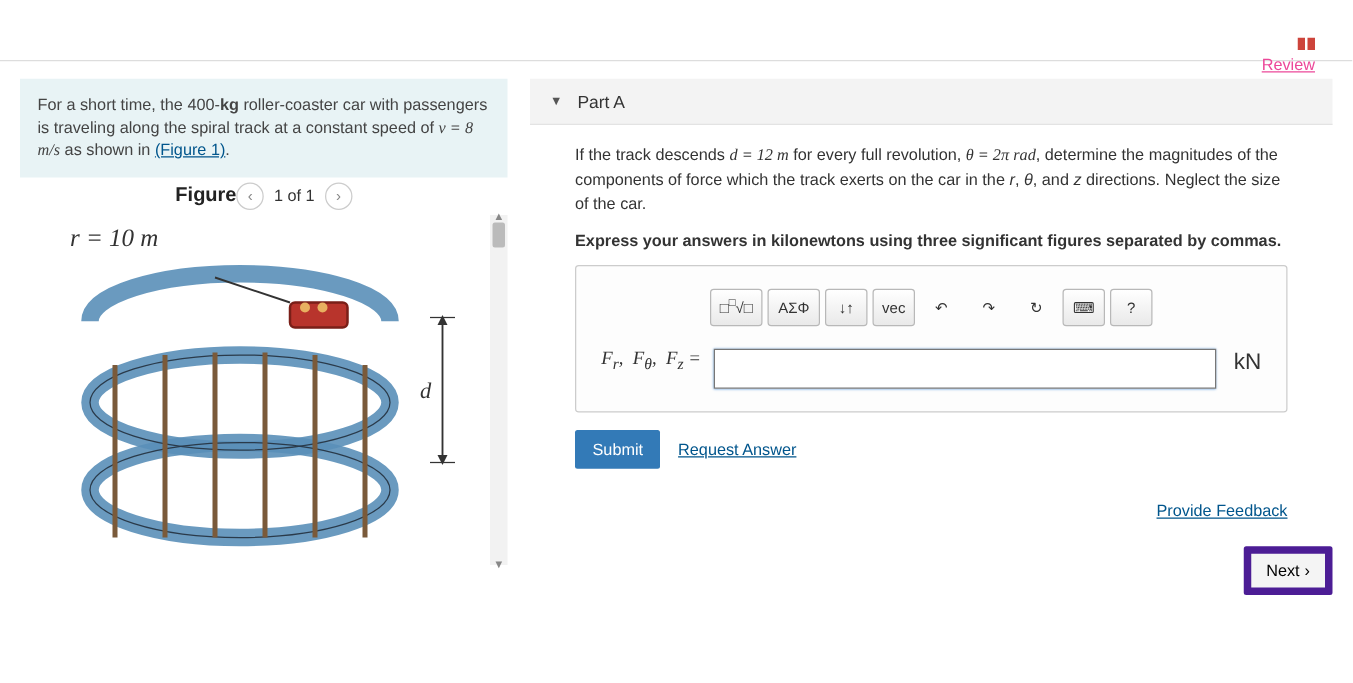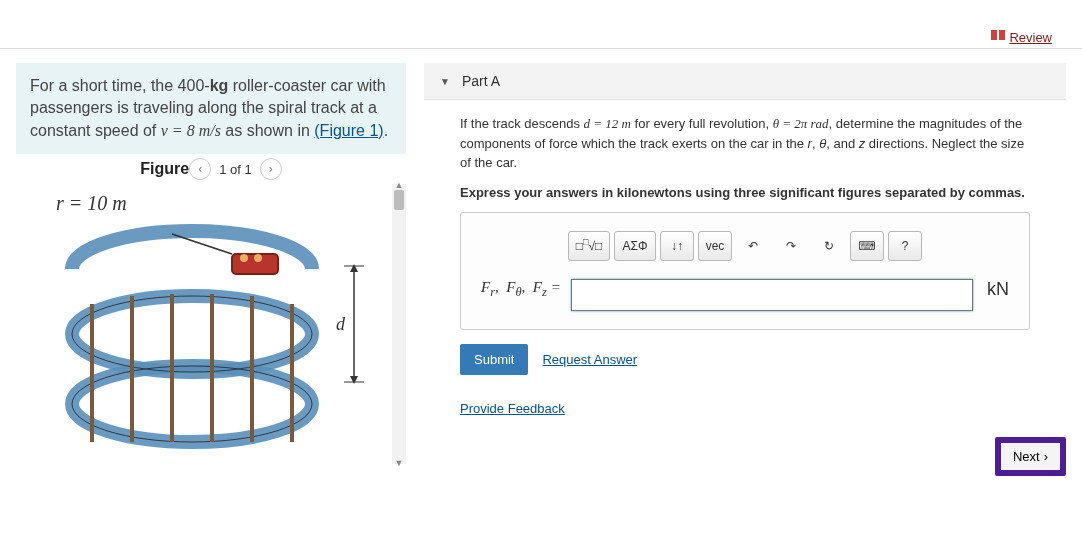--- a/index.html
+++ b/index.html
@@ -9,38 +9,39 @@
       color: #333;
       background: #fff;
       width: 1082px;
       height: 546px;
       position: relative;
     }
     .review-link {
       position: absolute;
       top: 30px;
       right: 30px;
-      color: #7f1d1d;
+      color: #ec4899;
       text-decoration: underline;
       font-size: 13px;
       display: flex;
-      align-items: flex-start;
+      align-items: flex-end;
       gap: 4px;
+      flex-direction: column;
     }
     .review-icon { display: inline-flex; }
     .review-icon rect { fill: #cd443b; }
     hr.divider { border: none; border-top: 1px solid #ddd; margin: 48px 0 14px; }
     .content { display: flex; padding: 0 16px; gap: 18px; }
     .left { width: 390px; flex-shrink: 0; }
     .right { flex: 1; }
     .problem-box {
       background: #e8f3f5;
       padding: 12px 14px;
       color: #444;
-      font-size: 16px;
+      font-size: 13px;
       line-height: 1.4;
     }
     .fig-link { color: #00558c; text-decoration: underline; }
     .fig-header {
       display: flex;
       align-items: center;
       justify-content: center;
       padding: 4px 0;
     }
     .fig-title { font-weight: bold; font-size: 16px; color: #222; }
@@ -107,21 +108,21 @@
       box-shadow: 0 0 2px #4a90d9; padding: 4px 8px; font-size: 14px;
     }
     .unit { font-size: 18px; margin-left: 4px; }
     .actions { display: flex; align-items: center; gap: 14px; margin-top: 14px; }
     .submit-btn {
       background: #337ab7; color: #fff; border: none;
       padding: 8px 14px; font-size: 13px; cursor: pointer;
       border-radius: 2px;
     }
     .link { color: #00558c; text-decoration: underline; font-size: 13px; cursor: pointer; }
-    .feedback { margin-top: 26px; }
+    .feedback { margin-top: 26px; text-align: right; }
     .next-btn {
       position: absolute; right: 16px; bottom: 70px;
       background: #f4f4f4; border: 6px solid #4c1d95;
       padding: 6px 12px; font-size: 13px; cursor: pointer;
       border-radius: 2px; display: flex; align-items: center; gap: 4px;
     }
     .spiral { position: absolute; top: 30px; left: 36px; }
     .d-marker { position: absolute; top: 130px; left: 320px; font-style: italic; font-family: serif; font-size: 18px; }
     .d-arrow { position: absolute; top: 80px; left: 328px; }
   </style>

